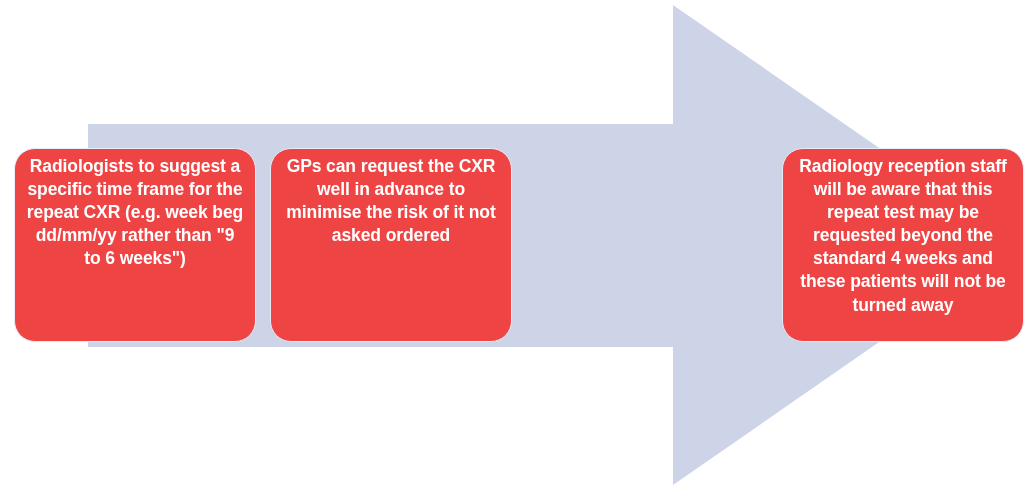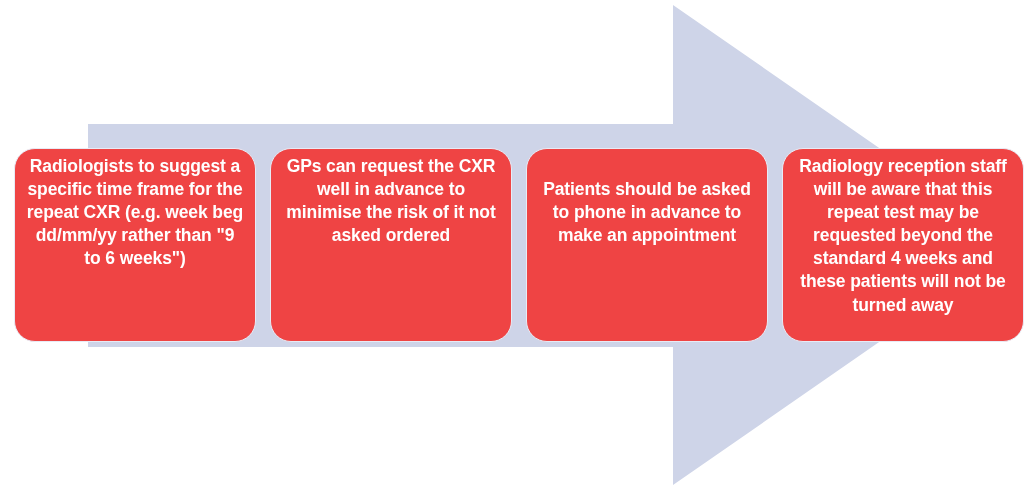--- a/index.html
+++ b/index.html
@@ -73,23 +73,18 @@
   </div>
 
   <div class="box box-1">
     <div class="box-text">Radiologists to suggest a specific time frame for the repeat CXR (e.g. week beg dd/mm/yy rather than "9 to 6 weeks")</div>
   </div>
 
   <div class="box box-2">
     <div class="box-text">GPs can request the CXR well in advance to minimise the risk of it not asked ordered</div>
   </div>
 
-  <div class="box box-3">
-    <div class="box-text">
-      <span class="t-regular">Patients should be asked to </span><span class="t-bold">phone in advance to make an appointment</span>
-    </div>
-  </div>
 
   <div class="box box-4">
     <div class="box-text">Radiology reception staff will be aware that this repeat test may be requested beyond the standard 4 weeks and these patients will not be turned away</div>
   </div>
 
 </div>
 
 </body></html>

